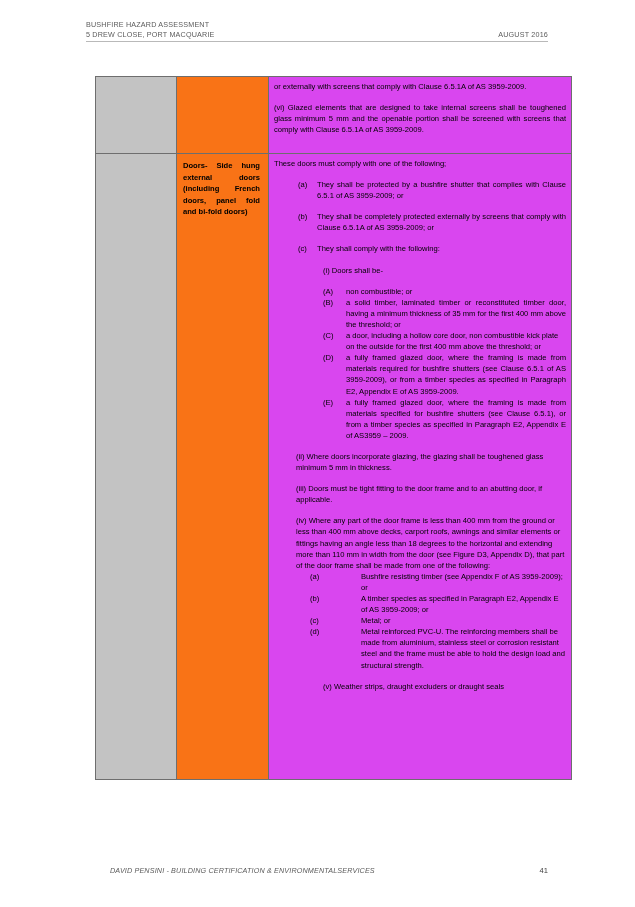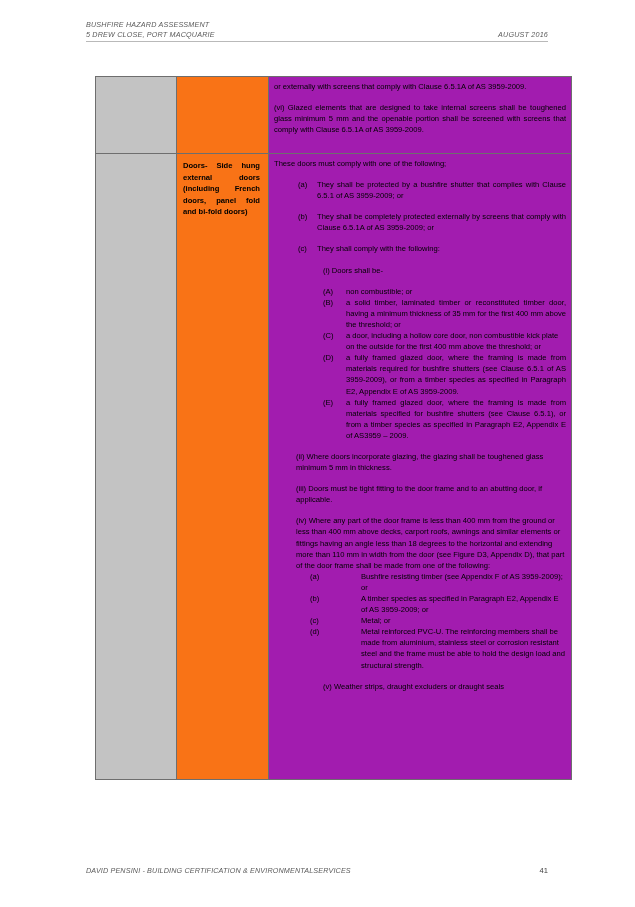--- a/index.html
+++ b/index.html
@@ -17,21 +17,20 @@
   }
 
   
   .page-header {
     position: absolute;
     left: 86px;
     top: 20px;
     width: 462px;
   }
   .header-line {
-    font-style: italic;
     font-size: 7.2px;
     letter-spacing: 0.18px;
     color: #5b5b5b;
     line-height: 10px;
     white-space: nowrap;
   }
   .header-line-2 {
     display: flex;
     justify-content: space-between;
     align-items: baseline;
@@ -74,21 +73,21 @@
     box-sizing: border-box;
     border-left: 1px solid #6e6e6e;
     padding: 6px 8px 4px 6px;
   }
   .row-main .col-label { border-top: 1px solid #6e6e6e; }
 
   .col-body {
     flex: 1 1 auto;
     box-sizing: border-box;
     border-left: 1px solid #6e6e6e;
-    background: #a21caf;
+    background: #d946ef;
     padding: 4px 5px 4px 5px;
     position: relative;
   }
   .row-main .col-body { border-top: 1px solid #6e6e6e; }
 
   .cat-label {
     font-size: 7.6px;
     font-weight: bold;
     line-height: 11.6px;
     text-align: justify;
@@ -138,20 +137,21 @@
     display: flex;
     justify-content: space-between;
     align-items: baseline;
   }
   .footer-text {
     font-style: italic;
     font-size: 7.2px;
     letter-spacing: 0.15px;
     color: #5b5b5b;
     white-space: nowrap;
+    margin-left: 24px;
   }
   .footer-page {
     font-size: 7.6px;
     color: #3f3f3f;
     margin-left: 37px;
   }
 </style>
 </head>
 <body>
 

